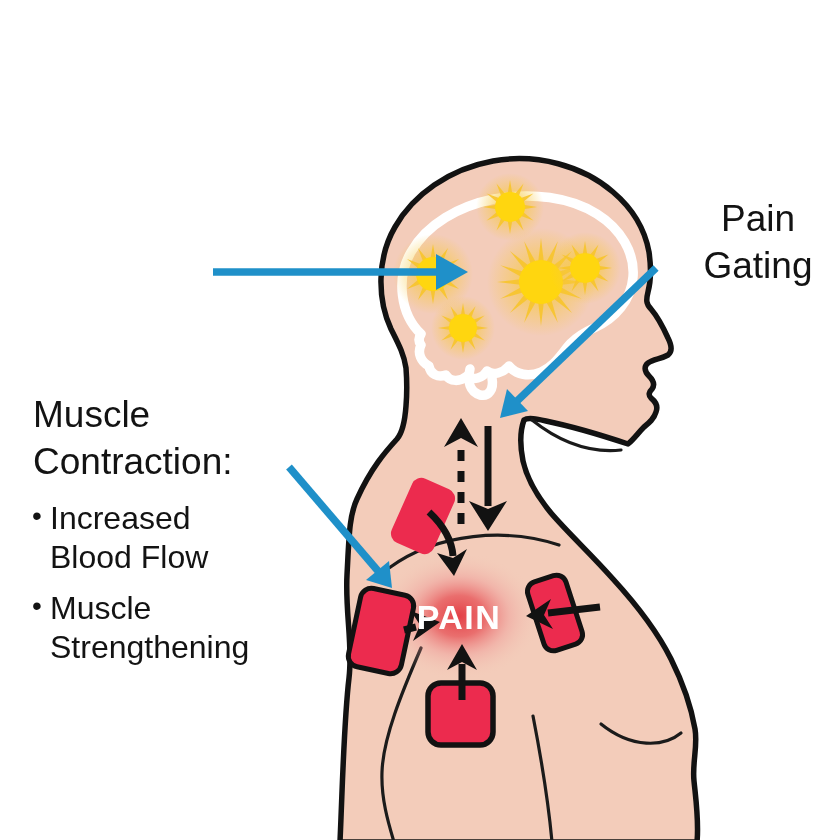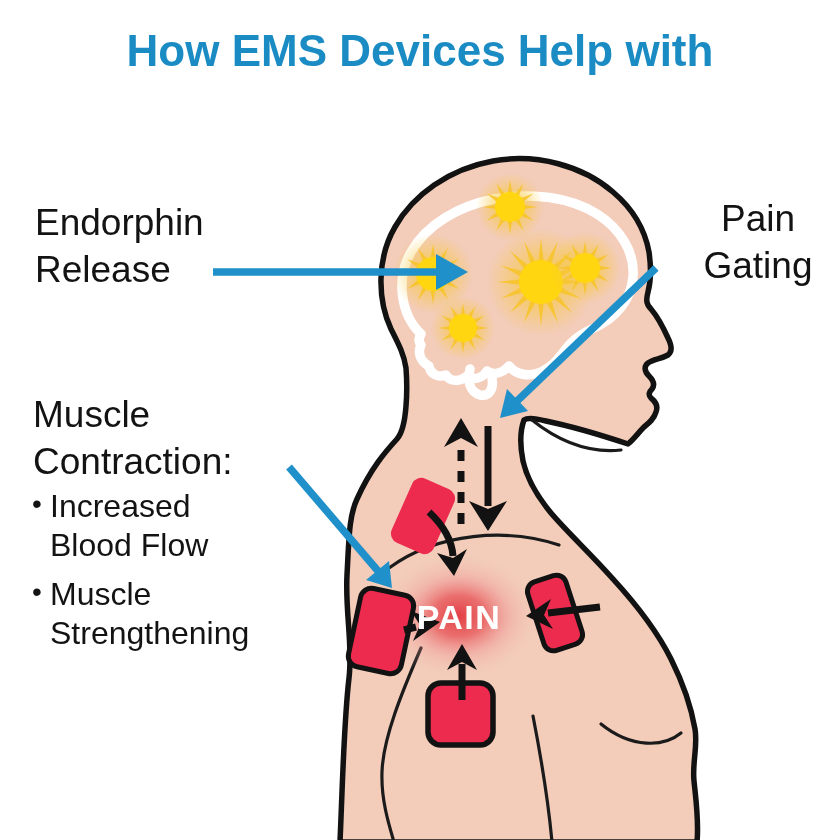--- a/index.html
+++ b/index.html
@@ -14,21 +14,21 @@
   }
   .label{
     position:absolute;font-size:37px;line-height:1.27;font-weight:500;
     white-space:pre-line;color:#131313;
   }
   .label.pain-gating{width:160px;text-align:center;}
   ul.bullets{
     position:absolute;left:30px;top:487px;margin:0;padding:0;list-style:none;
     font-size:32px;line-height:1.22;color:#131313;
   }
-  ul.bullets li{position:relative;padding-left:20px;margin:0 0 10px 0;white-space:pre-line;}
+  ul.bullets li{position:relative;padding-left:20px;margin:12px 0 10px 0;white-space:pre-line;}
   ul.bullets li::before{content:"\2022";position:absolute;left:2px;top:0px;font-size:28px;}
   .pain-text{
     position:absolute;left:379px;top:598px;width:160px;text-align:center;
     color:#ffffff;font-weight:bold;font-size:34px;letter-spacing:1.5px;
   }
 </style>
 </head>
 <body>
 
 <div class="canvas">
@@ -146,25 +146,22 @@
       <path d="M 213 272 L 438 272" fill="none" stroke-width="7.5"></path>
       <polygon points="468,272 436,254 436,290" stroke="none"></polygon>
       <path d="M 656 268 L 516 402" fill="none" stroke-width="7.5"></path>
       <polygon points="500,418 507,389 528,411" stroke="none"></polygon>
       <path d="M 289 467 L 378 571" fill="none" stroke-width="7.5"></path>
       <polygon points="392,588 366,580 389,561" stroke="none"></polygon>
     </g>
   </svg>
 
   <div class="title">
-    <div>How EMS Devices Help with</div>
   </div>
 
-  <div class="label" style="left:35px;top:200px;">Endorphin
-Release</div>
 
   <div class="label pain-gating" style="left:678px;top:196px;">Pain
 Gating</div>
 
   <div class="label" style="left:33px;top:392px;">Muscle
 Contraction:</div>
 
   <ul class="bullets">
     <li>Increased
 Blood Flow</li>

